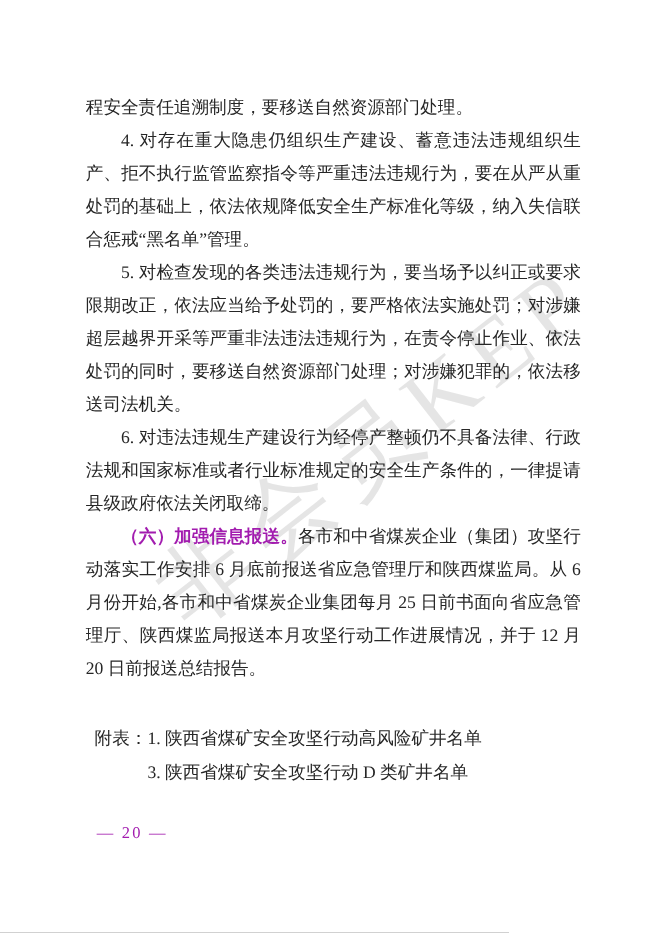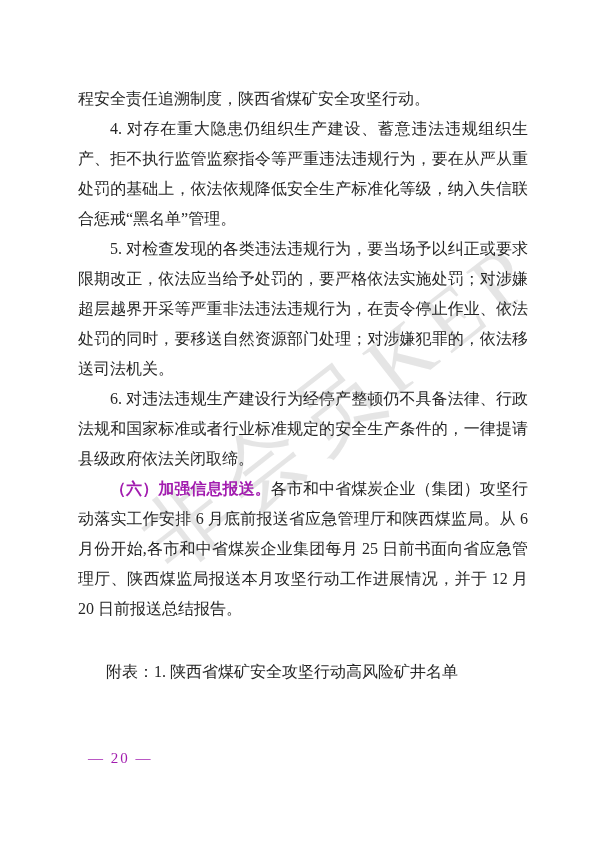--- a/index.html
+++ b/index.html
@@ -45,21 +45,21 @@
     text-justify:inter-ideograph;
   }
   .content p{margin:0;}
   .para{text-indent:2em;}
   .lead{font-weight:700;color:#a21caf;}
   .attachments{
     margin-top:32px;
   }
   .attach-row{
     display:flex;
-    margin-left:28px;
+    margin-left:8px;
     line-height:31px;
     justify-content:space-between;
   }
   .attach-label{
     flex:0 0 auto;
     white-space:nowrap;
   }
   .attach-items{flex:1 1 auto;}
   .attach-items div{line-height:31px;}
   .page-number{
@@ -74,35 +74,36 @@
 </head>
 <body>
 
 <div class="page">
 
   <div class="wm-diag">非会员KEP</div>
 
 
   <div class="content">
 
-    <p class="cont">程安全责任追溯制度，陕西省煤矿安全攻坚行动。</p>
+    <p class="cont">程安全责任追溯制度，要移送自然资源部门处理。</p>
 
     <p class="para">4. 对存在重大隐患仍组织生产建设、蓄意违法违规组织生产、拒不执行监管监察指令等严重违法违规行为，要在从严从重处罚的基础上，依法依规降低安全生产标准化等级，纳入失信联合惩戒“黑名单”管理。</p>
 
     <p class="para">5. 对检查发现的各类违法违规行为，要当场予以纠正或要求限期改正，依法应当给予处罚的，要严格依法实施处罚；对涉嫌超层越界开采等严重非法违法违规行为，在责令停止作业、依法处罚的同时，要移送自然资源部门处理；对涉嫌犯罪的，依法移送司法机关。</p>
 
     <p class="para">6. 对违法违规生产建设行为经停产整顿仍不具备法律、行政法规和国家标准或者行业标准规定的安全生产条件的，一律提请县级政府依法关闭取缔。</p>
 
     <p class="para"><span class="lead">（六）加强信息报送。</span><span>各市和中省煤炭企业（集团）攻坚行动落实工作安排 6 月底前报送省应急管理厅和陕西煤监局。从 6 月份开始,各市和中省煤炭企业集团每月 25 日前书面向省应急管理厅、陕西煤监局报送本月攻坚行动工作进展情况，并于 12 月 20 日前报送总结报告。</span></p>
 
     <div class="attachments">
       <div class="attach-row">
         <span class="attach-label">附表：</span>
         <div class="attach-items">
           <div>1. 陕西省煤矿安全攻坚行动高风险矿井名单</div>
+          <div>3. 陕西省煤矿安全攻坚行动 D 类矿井名单</div>
         </div>
       </div>
     </div>
 
   </div>
 
   <div class="page-number">— 20 —</div>
 
 </div>
 

